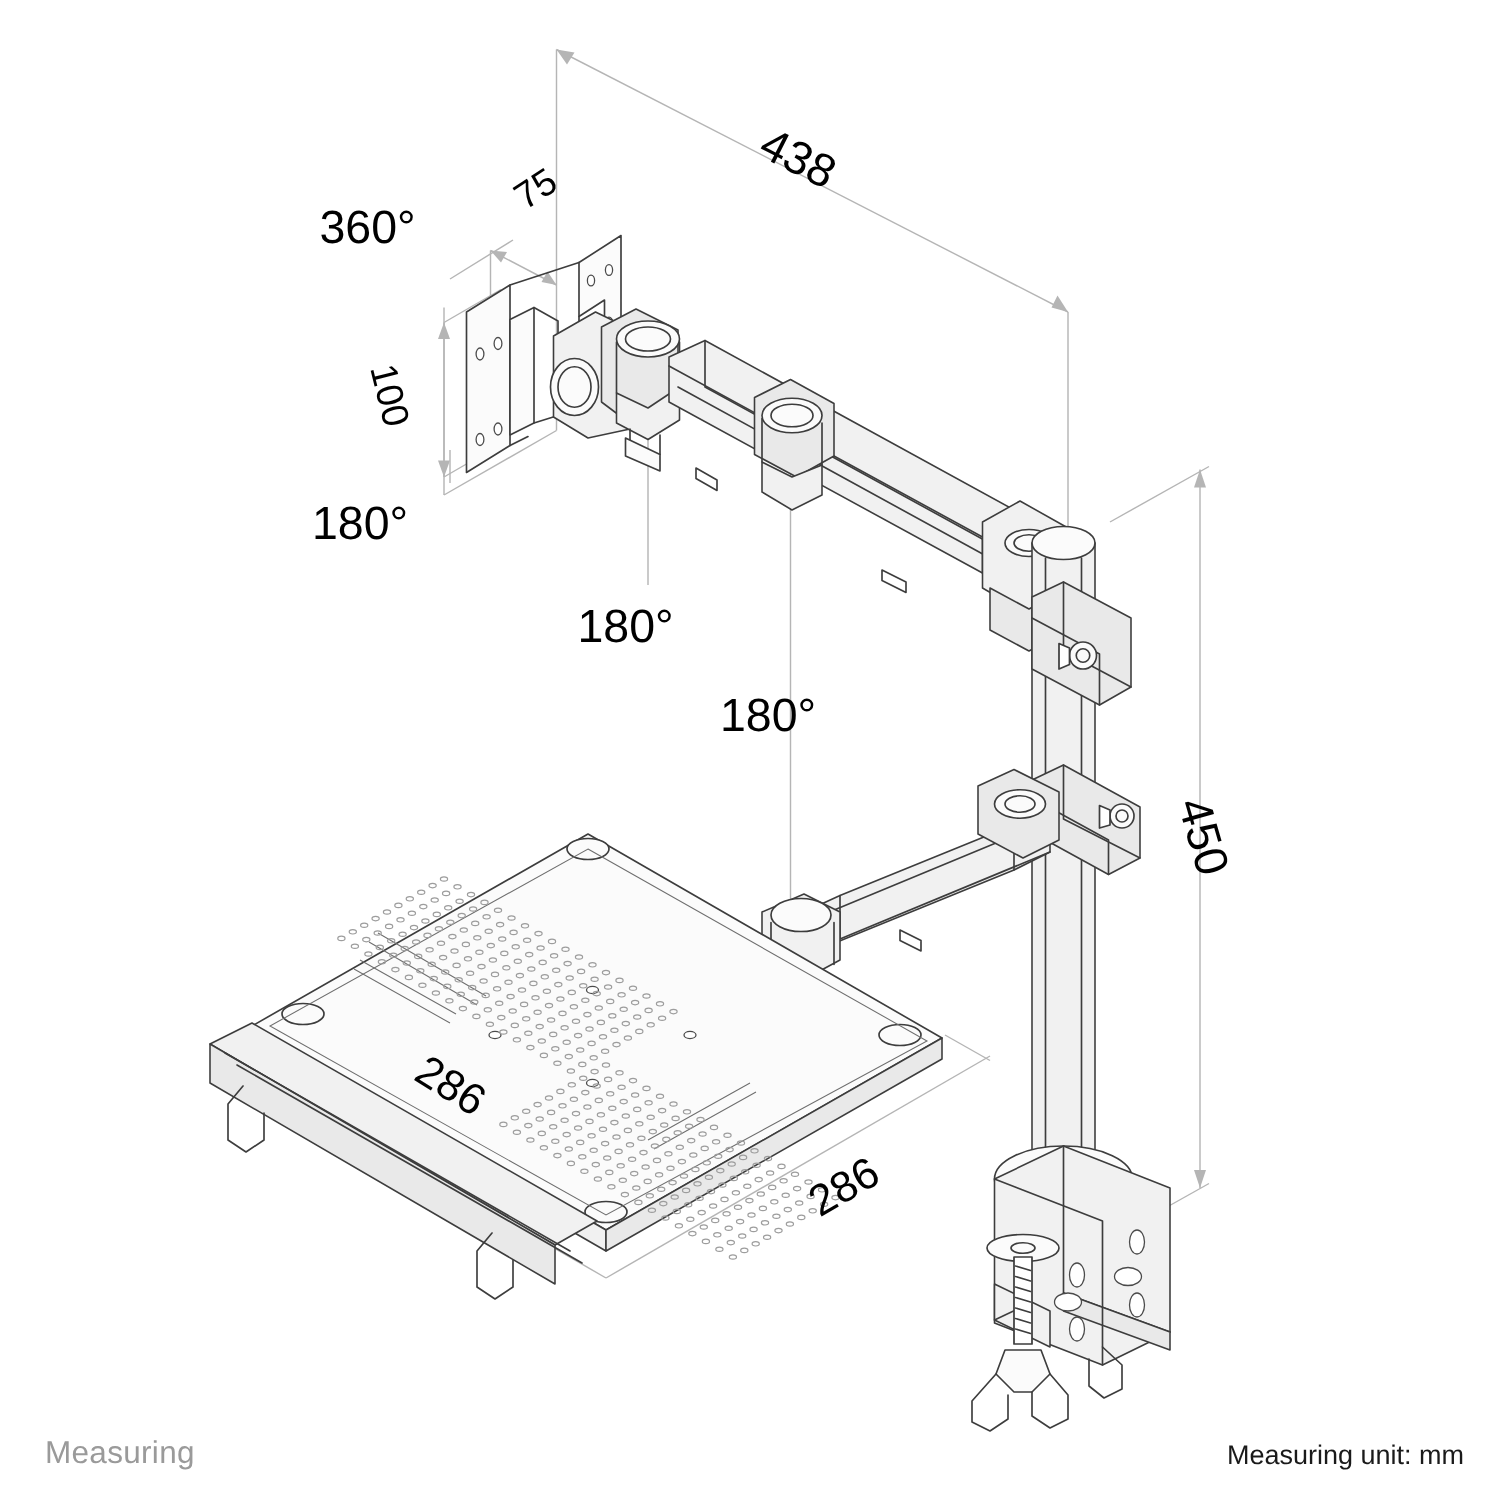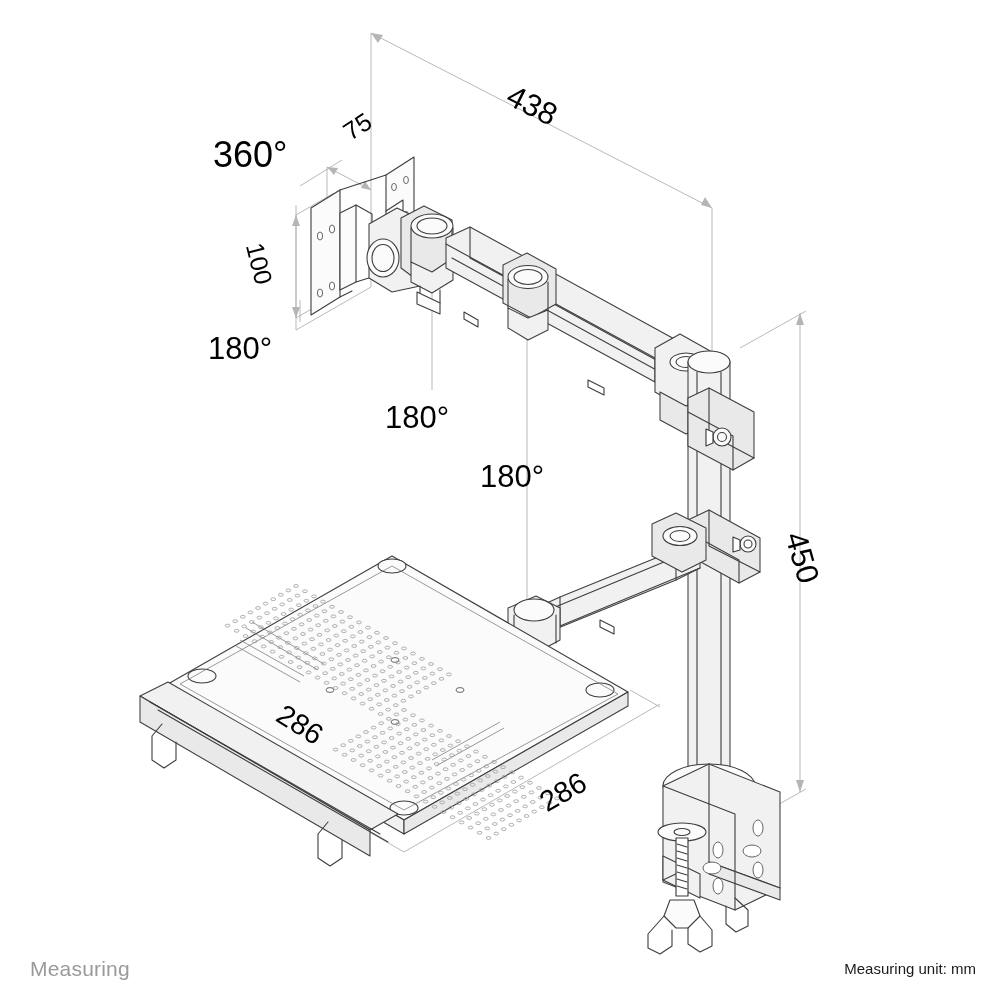--- a/index.html
+++ b/index.html
@@ -3,21 +3,21 @@
 <meta charset="utf-8">
 <title>Neomounts Product Dimension Drawing</title>
 <style>
   html,body{margin:0;padding:0;background:#ffffff;}
   body{width:1004px;height:1004px;position:relative;overflow:hidden;
        font-family:"Liberation Sans", sans-serif;color:#000;}
   #sheet{position:absolute;inset:0;width:1004px;height:1004px;}
   #drawing{position:absolute;left:0;top:0;width:1004px;height:1004px;}
   .footer-left{position:absolute;left:30px;top:957px;font-size:21px;
      color:#9a9a9a;letter-spacing:.2px;font-family:"Liberation Sans", sans-serif;}
-  .footer-right{position:absolute;right:28px;top:960px;font-size:15px;
+  .footer-right{position:absolute;right:28px;top:960px;font-size:18px;
      color:#1a1a1a;font-family:"Liberation Sans", sans-serif;white-space:nowrap;}
   .dimlabel{position:absolute;font-family:"Liberation Sans", sans-serif;
      color:#000;white-space:nowrap;transform-origin:left top;}
 </style>
 </head>
 <body>
 
 <div id="sheet">
 
 <svg id="drawing" viewBox="0 0 1004 1004" xmlns="http://www.w3.org/2000/svg">
@@ -640,21 +640,21 @@
         <ellipse cx="470.6" cy="827.6" rx="2.4" ry="1.45" class="vent"></ellipse>
         <ellipse cx="479.6" cy="832.8" rx="2.4" ry="1.45" class="vent"></ellipse>
         <ellipse cx="488.6" cy="838.0" rx="2.4" ry="1.45" class="vent"></ellipse>
       </g>
     </svg>
 
 <div class="footer-left">Measuring</div>
 <div class="footer-right">Measuring unit: mm</div>
 
 <div id="dim-layer">
-      <div class="dimlabel" style="left: 213px; top: 134px; font-size: 36px; color: rgb(0, 0, 0); transform: rotate(0deg);">360°</div>
+      <div class="dimlabel" style="left: 213px; top: 134px; font-size: 31px; color: rgb(0, 0, 0); transform: rotate(0deg);">360°</div>
       <div class="dimlabel" style="left: 338px; top: 122px; font-size: 25px; color: rgb(0, 0, 0); transform: rotate(-33deg);">75</div>
       <div class="dimlabel" style="left: 268px; top: 240px; font-size: 25px; color: rgb(0, 0, 0); transform: rotate(76deg);">100</div>
       <div class="dimlabel" style="left: 517px; top: 78px; font-size: 31px; color: rgb(0, 0, 0); transform: rotate(27deg);">438</div>
       <div class="dimlabel" style="left: 208px; top: 331px; font-size: 31px; color: rgb(0, 0, 0); transform: rotate(0deg);">180°</div>
       <div class="dimlabel" style="left: 385px; top: 400px; font-size: 31px; color: rgb(0, 0, 0); transform: rotate(0deg);">180°</div>
       <div class="dimlabel" style="left: 480px; top: 459px; font-size: 31px; color: rgb(0, 0, 0); transform: rotate(0deg);">180°</div>
       <div class="dimlabel" style="left: 812px; top: 528px; font-size: 31px; color: rgb(0, 0, 0); transform: rotate(74deg);">450</div>
       <div class="dimlabel" style="left: 288px; top: 698px; font-size: 29px; color: rgb(0, 0, 0); transform: rotate(32deg);">286</div>
       <div class="dimlabel" style="left: 534px; top: 790px; font-size: 29px; color: rgb(0, 0, 0); transform: rotate(-30deg);">286</div>
     </div>

